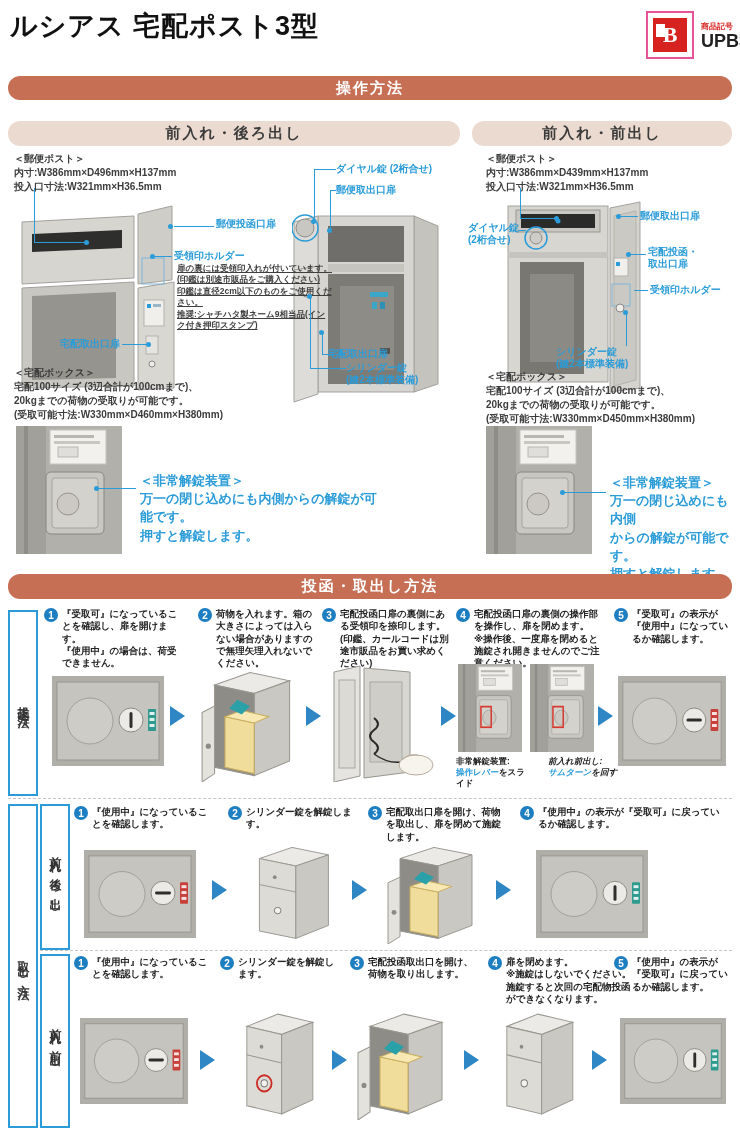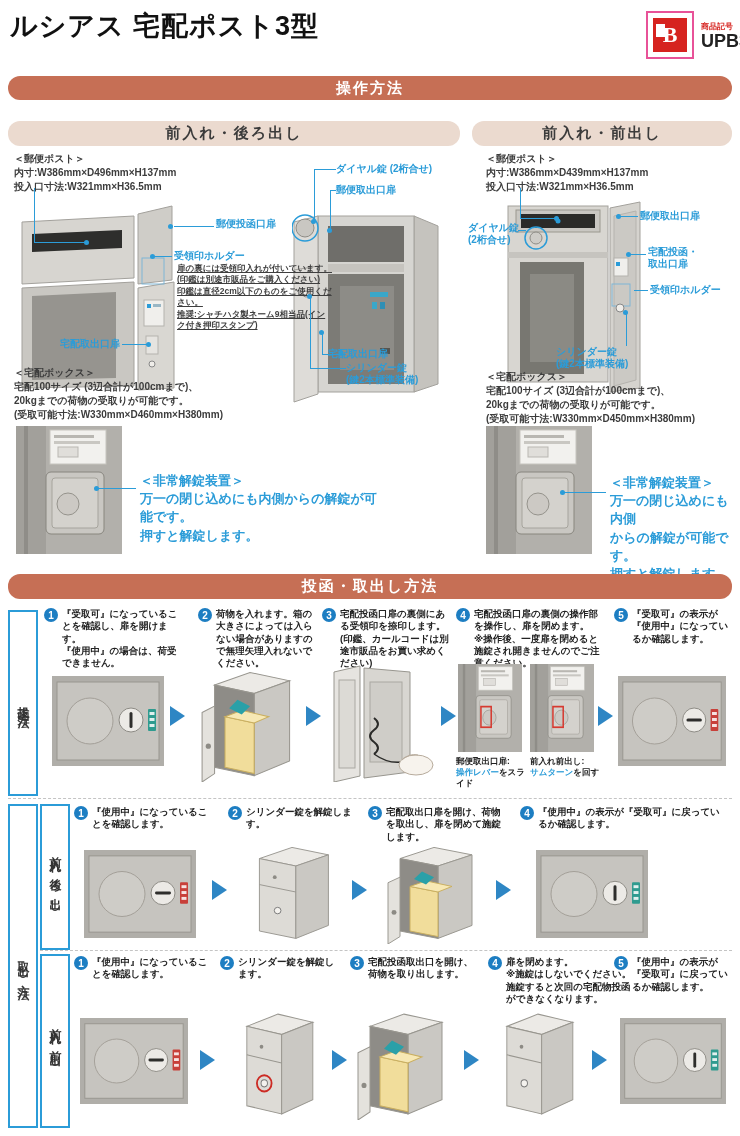--- a/index.html
+++ b/index.html
@@ -365,23 +365,23 @@
     <g>
           <rect class="tagbg" x="96" y="33" width="8" height="22" rx="1"></rect>
        <rect x="97.5" y="36" width="5" height="3" fill="#fff" opacity=".85"></rect>
        <rect x="97.5" y="42" width="5" height="3" fill="#fff" opacity=".85"></rect>
        <rect x="97.5" y="48" width="5" height="3" fill="#fff" opacity=".85"></rect>
         </g>
   </svg>
 </div>
 
   <div class="cap abs" style="left:456px;top:756px;width:72px;">
-    <span>郵便取出口扉:</span><br>
+    <span>非常解錠装置:</span><br>
     <span class="blue">操作レバー</span><span>をスライド</span></div>
-  <div class="cap abs" style="left:530px;top:756px;width:76px;">
+  <div class="cap abs" style="left:548px;top:756px;width:76px;font-style:italic;">
     <span>前入れ前出し:</span><br>
     <span class="blue">サムターン</span><span>を回す</span></div>
 
   <div class="arrow abs" style="left:170px;top:706px;"></div>
   <div class="arrow abs" style="left:306px;top:706px;"></div>
   <div class="arrow abs" style="left:441px;top:706px;"></div>
   <div class="arrow abs" style="left:598px;top:706px;"></div>
 
   <div class="dash abs" style="left:8px;top:798px;width:724px;"></div>
 

